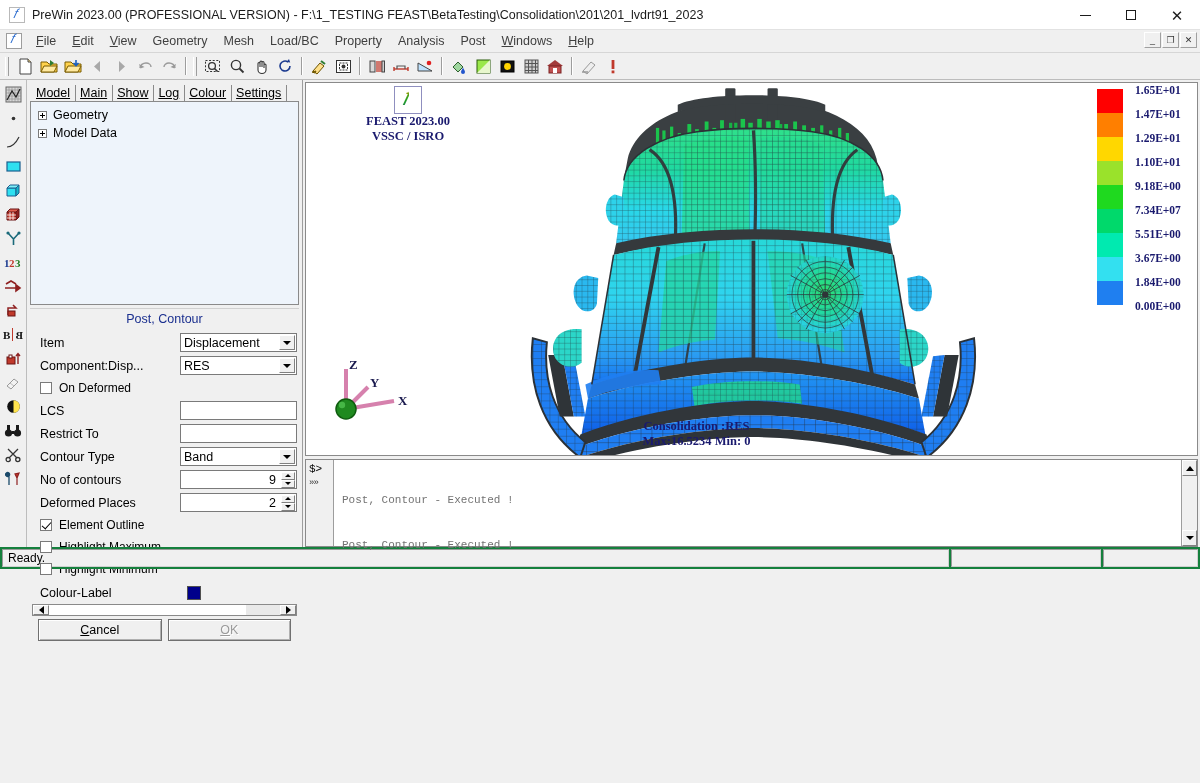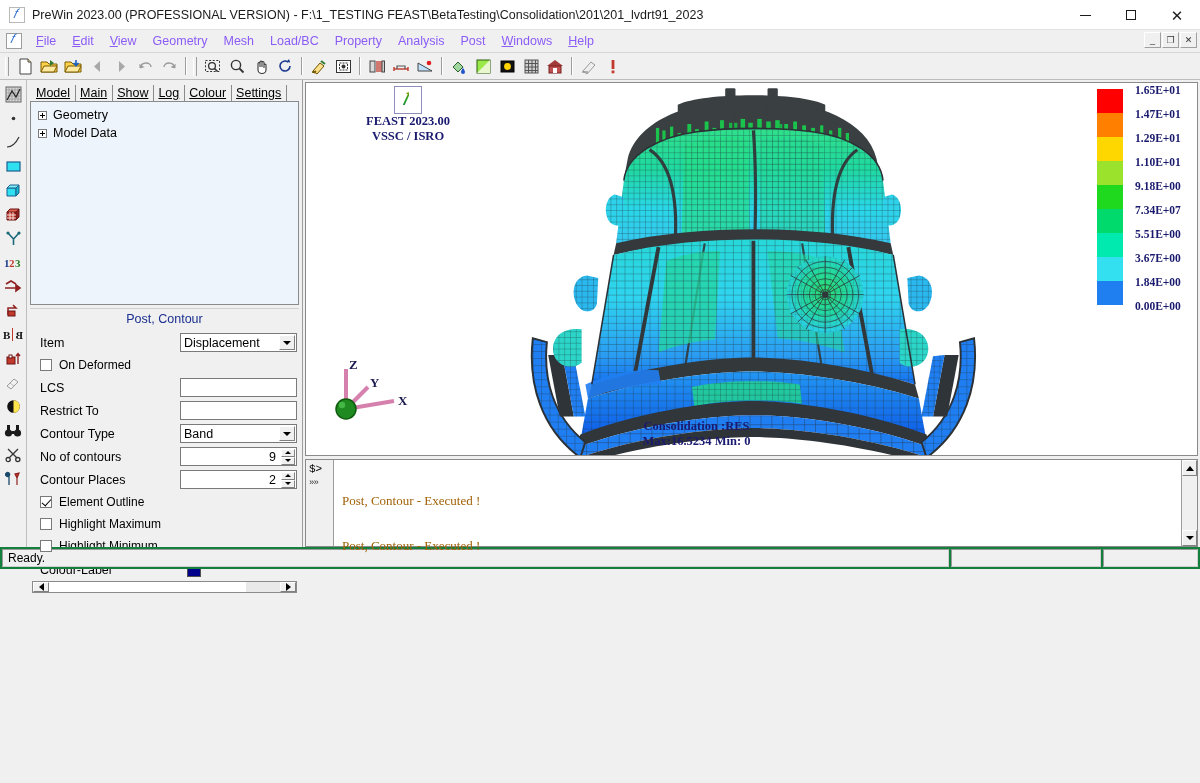--- a/index.html
+++ b/index.html
@@ -63,21 +63,21 @@
   .menu-appicon {
     width: 16px; height: 16px; margin-left: 6px; margin-right: 6px;
     border: 1px solid #9d9d9d; background: #fff; position: relative;
     flex: 0 0 auto;
   }
   .menu-appicon::after {
     content: "𝑓"; position: absolute; left: 3px; top: -3px;
     font-size: 13px; color: #2f6fd0; font-style: italic;
   }
   .menu-item {
-    padding: 18px 8px; font-size: 12.5px; color: #8b5cf6;
+    padding: 18px 8px; font-size: 12.5px; color: #404040;
     white-space: nowrap; cursor: default;
   }
   .menu-item u { text-decoration: underline; }
   .mdi-controls {
     position: absolute; right: 3px; top: 2px;
     display: flex; gap: 1px;
   }
   .mdi-btn {
     width: 17px; height: 16px;
     background: #f0f0f0; border: 1px solid #a0a0a0;
@@ -361,22 +361,22 @@
   .console-gutter {
     width: 28px; background: #f0f0f0;
     border-right: 1px solid #9d9d9d;
     font-family: "Liberation Mono", monospace; font-size: 11px;
     padding-top: 3px; color: #000;
   }
   .gut-line { height: 15px; padding-left: 3px; }
   .gut-line.arrows { font-size: 9px; letter-spacing: -1px; color: #333; }
   .console-text {
     flex: 1; padding: 3px 0 0 8px;
-    font-family: Liberation Serif, serif;
-    font-size: 13px; color: #a16207; line-height: 15px;
+    font-family: Liberation Mono, monospace;
+    font-size: 11px; color: #737373; line-height: 15px;
     white-space: pre;
   }
   .console-scroll {
     width: 16px; background: #f0f0f0;
     border-left: 1px solid #9d9d9d;
     display: flex; flex-direction: column; justify-content: space-between;
   }
   .cs-btn {
     height: 16px; background: #f0f0f0;
     border: 1px solid #fff; border-right-color: #808080; border-bottom-color: #808080;
@@ -765,20 +765,31 @@
             <div class="fctrl">
               <div class="combo">
                 <span>Displacement</span>
                 <span class="arrowbox">
                     <i class="caret-dn"></i>
                   </span>
               </div>
             </div>
           </div>
 
+          <div class="frow">
+            <span class="flabel">Component:Disp...</span>
+            <div class="fctrl">
+              <div class="combo">
+                <span>RES</span>
+                <span class="arrowbox">
+                    <i class="caret-dn"></i>
+                  </span>
+              </div>
+            </div>
+          </div>
 
           <div class="crow">
             <span class="chk"></span>
             <span>On Deformed</span>
           </div>
 
           <div class="frow">
             <span class="flabel">LCS</span>
             <div class="fctrl">
               <div class="textfield"></div>
@@ -815,21 +826,21 @@
                     </span>
                   <span class="spin-dn">
                       <i class="caret-dn-sm"></i>
                     </span>
                 </span>
               </div>
             </div>
           </div>
 
           <div class="frow">
-            <span class="flabel">Contour Places</span>
+            <span class="flabel">Deformed Places</span>
             <div class="fctrl">
               <div class="spin">
                 <span class="val">2</span>
                 <span class="spin-btns">
                   <span class="spin-up">
                       <i class="caret-up-sm"></i>
                     </span>
                   <span class="spin-dn">
                       <i class="caret-dn-sm"></i>
                     </span>
@@ -865,20 +876,28 @@
           <div class="hs-btn">
               <i class="caret-lt"></i>
             </div>
           <div class="hs-track"></div>
           <div class="hs-thumbgap"></div>
           <div class="hs-btn">
               <i class="caret-rt"></i>
             </div>
         </div>
 
+        <div class="btnrow">
+          <div class="pbtn">
+              <span><u>C</u>ancel</span>
+            </div>
+          <div class="pbtn disabled">
+              <span><u>O</u>K</span>
+            </div>
+        </div>
       </div>
     </div>
 
     <div class="right-col">
 
       <div class="viewport">
 
         <div class="feast-logo">
           <div class="feast-mark"></div>
           <div class="feast-t1">FEAST 2023.00</div>

